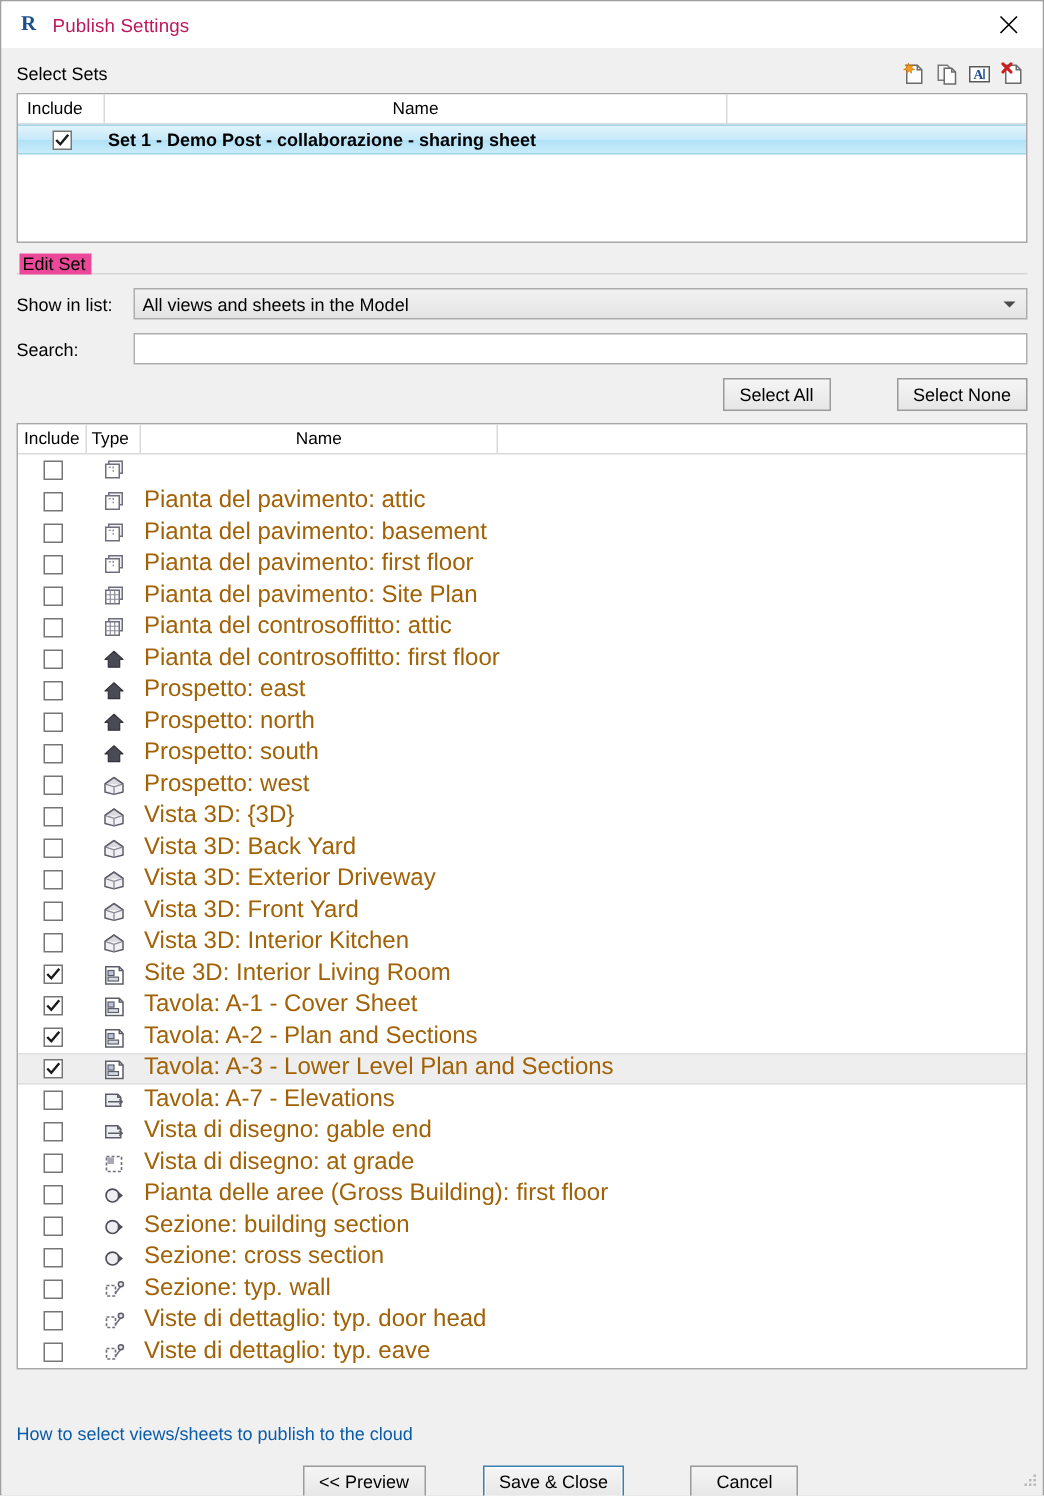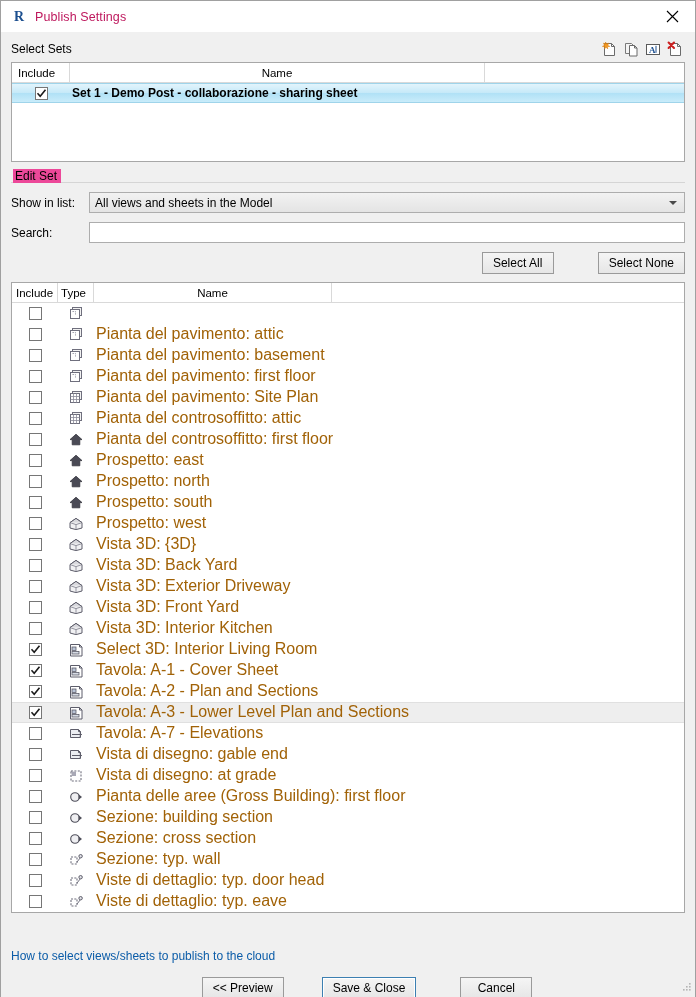--- a/index.html
+++ b/index.html
@@ -610,21 +610,21 @@
             <div class="vr-check">
               <span class="cbox"></span>
             </div>
             <div class="vr-icon">
               <svg width="16" height="16" viewBox="0 0 16 16">
       <path d="M8,2.4 L14,6.6 L14,12 L8,13.6 L2,12 L2,6.6 z" fill="#f1f1f3" stroke="#5d5d6a" stroke-width="1" stroke-linejoin="round"></path>
       <path d="M2,6.6 L8,8.6 L14,6.6 M8,8.6 L8,13.6" fill="none" stroke="#8a8a96" stroke-width=".9"></path>
       <path d="M2,6.6 L8,2.4 L14,6.6" fill="#d9d9de" stroke="#5d5d6a" stroke-width="1" stroke-linejoin="round"></path>
     </svg>
             </div>
-            <div class="vr-name">Select 3D: Interior Living Room</div>
+            <div class="vr-name">Site 3D: Interior Living Room</div>
           </div>
           <div class="view-row">
             <div class="vr-check">
               <span class="cbox">
                 <svg width="11" height="11" viewBox="0 0 11 11">
     <path d="M1.5,5.3 L4.2,8.2 L9.5,1.8" stroke="#1a1a1a" stroke-width="1.6" fill="none"></path>
   </svg>
               </span>
             </div>
             <div class="vr-icon">

